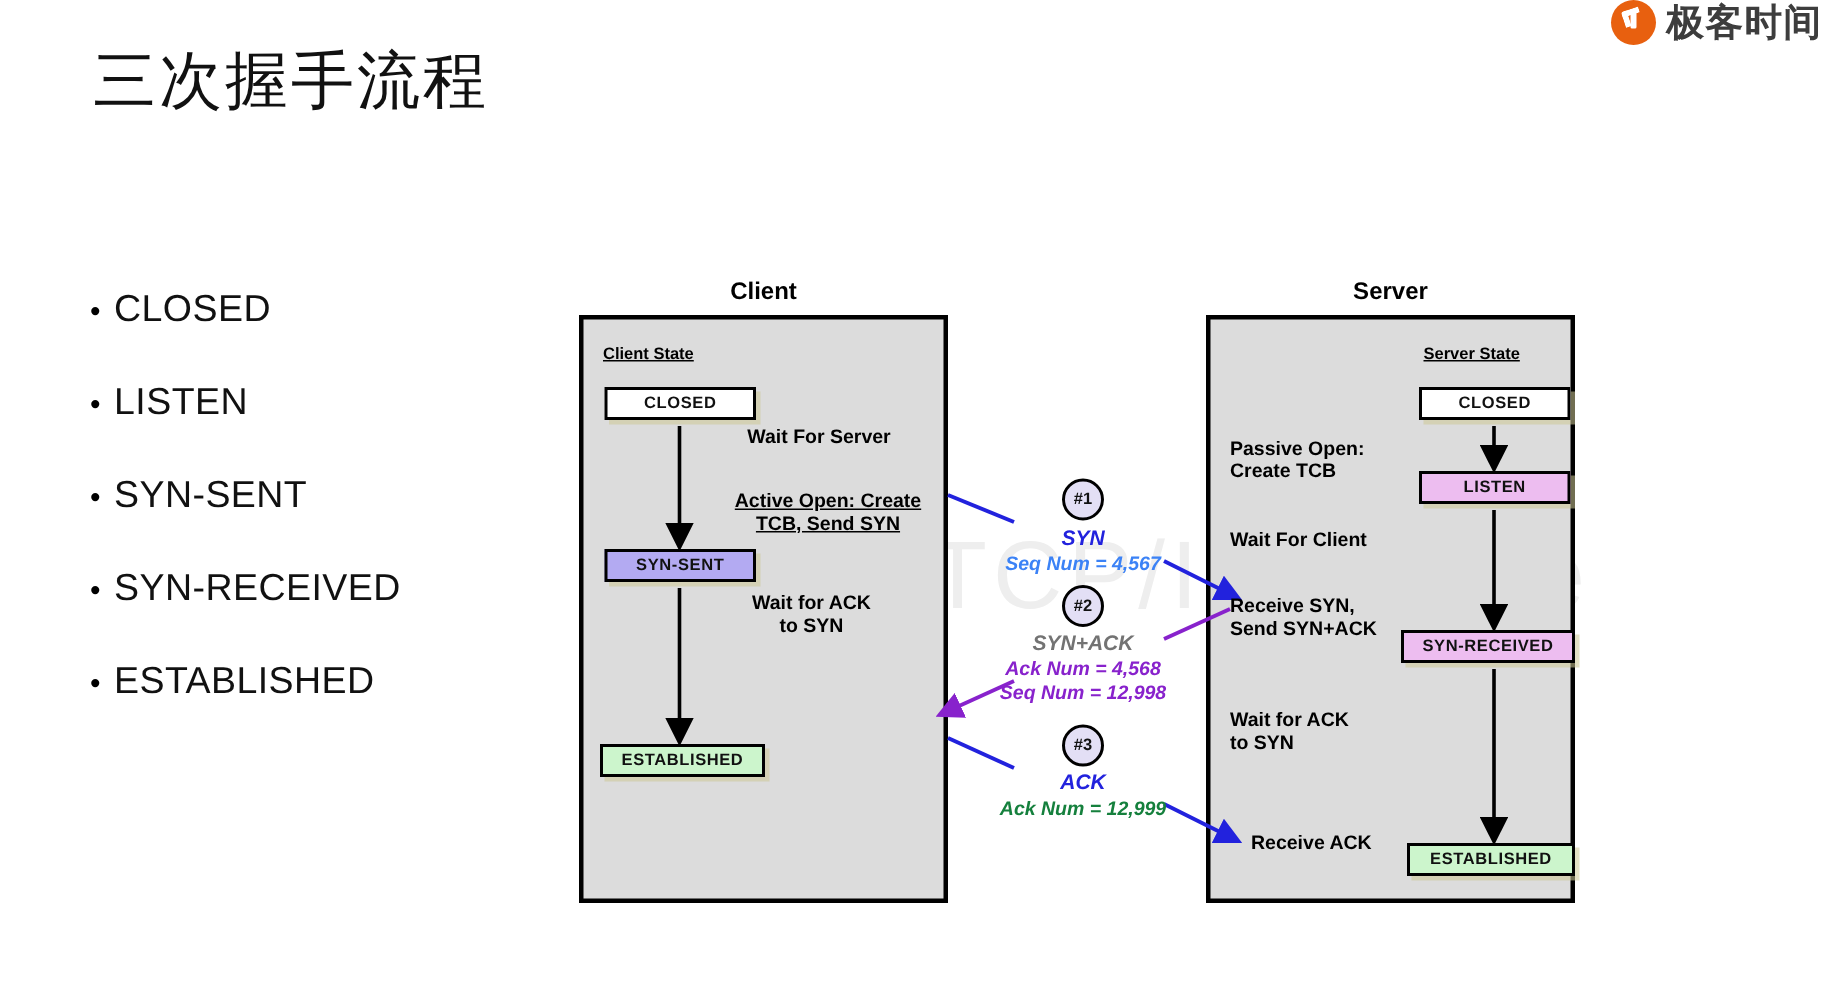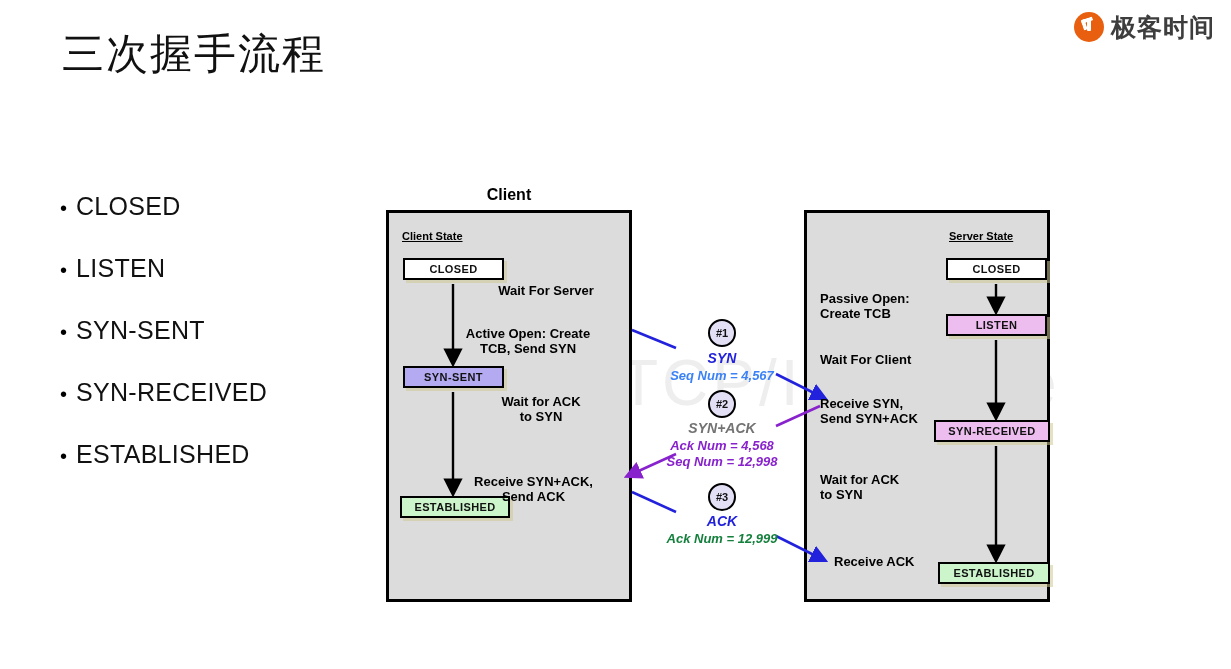--- a/index.html
+++ b/index.html
@@ -6,21 +6,21 @@
   body{
     width:1231px;height:669px;
     background:#ffffff;
     font-family:"Liberation Sans","DejaVu Sans",sans-serif;
     overflow:hidden;
     position:relative;
   }
 
   
   .brand{
-    position:absolute;top:12px;right:16px;
+    position:absolute;top:0;right:16px;
     display:flex;align-items:center;gap:7px;
   }
   .brand-mark{
     width:30px;height:30px;border-radius:50%;
     background:#e8600f;
     position:relative;flex:0 0 auto;
   }
   .brand-mark:before{
     content:"";position:absolute;
     left:13px;top:6px;width:4px;height:13px;
@@ -188,44 +188,43 @@
     <span class="bullet-dot">•</span>
     <span class="bullet-label">ESTABLISHED</span>
   </div>
 </div>
 
 <div class="diagram">
 
   <div class="watermark">The TCP/IP Guide</div>
 
   <div class="col-title client">Client</div>
+  <div class="col-title server">Server</div>
 
   <div class="panel client"></div>
   <div class="panel server"></div>
 
   <div class="panel-heading client">Client State</div>
   <div class="panel-heading server">Server State</div>
 
   <div class="state-box" style="left:17px;top:72px;width:101px;height:22px;background:#ffffff;">
     <span>CLOSED</span>
   </div>
   <div class="state-box" style="left:17px;top:180px;width:101px;height:22px;background:#b3aaf2;">
     <span>SYN-SENT</span>
   </div>
   <div class="state-box" style="left:14px;top:310px;width:110px;height:22px;background:#ccf5cc;">
     <span>ESTABLISHED</span>
   </div>
 
   <div class="panel-text r" style="left:80px;top:97px;width:160px;">Wait For Server</div>
-  <div class="panel-text r" style="left:52px;top:140px;width:180px;">Active Open: Create
+  <div class="panel-text r" style="left:76px;top:140px;width:180px;text-decoration:underline;">Active Open: Create
 TCB, Send SYN</div>
   <div class="panel-text r" style="left:70px;top:208px;width:170px;">Wait for ACK
 to SYN</div>
-  <div class="panel-text r" style="left:55px;top:288px;width:185px;">Receive SYN+ACK,
-Send ACK</div>
 
   <div class="state-box" style="left:560px;top:72px;width:101px;height:22px;background:#ffffff;">
     <span>CLOSED</span>
   </div>
   <div class="state-box" style="left:560px;top:128px;width:101px;height:22px;background:#edbdf0;">
     <span>LISTEN</span>
   </div>
   <div class="state-box" style="left:548px;top:234px;width:116px;height:22px;background:#edbdf0;">
     <span>SYN-RECEIVED</span>
   </div>

